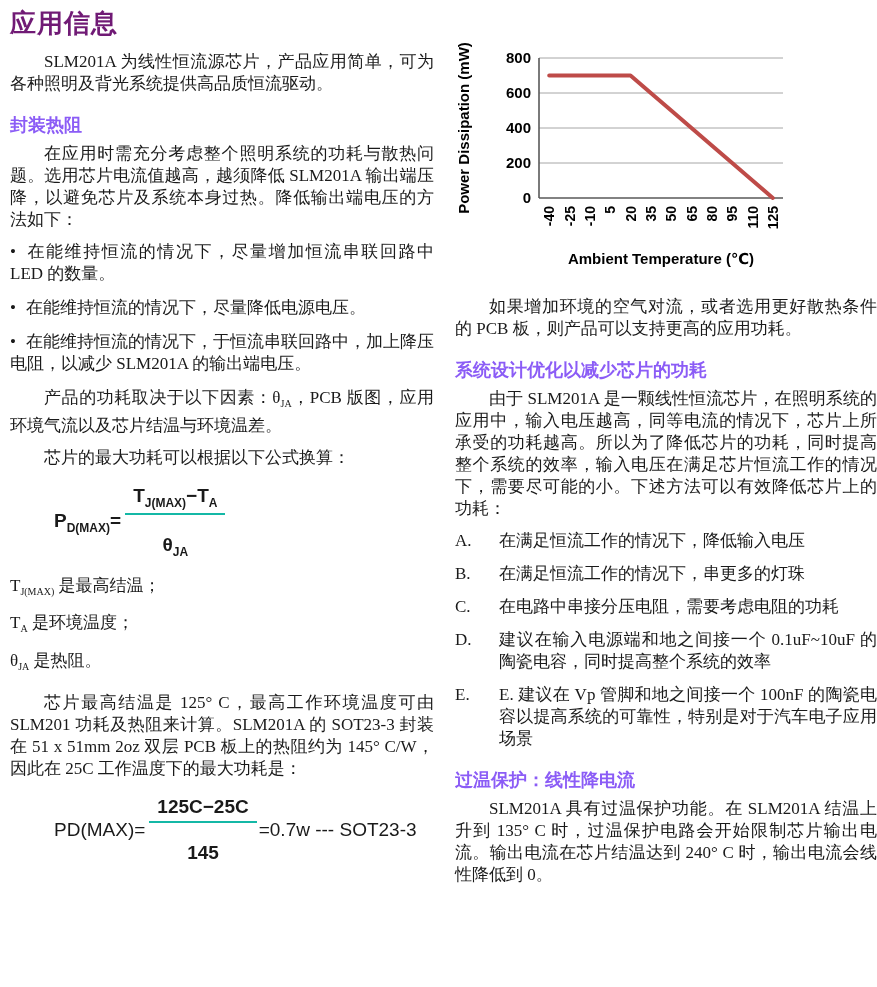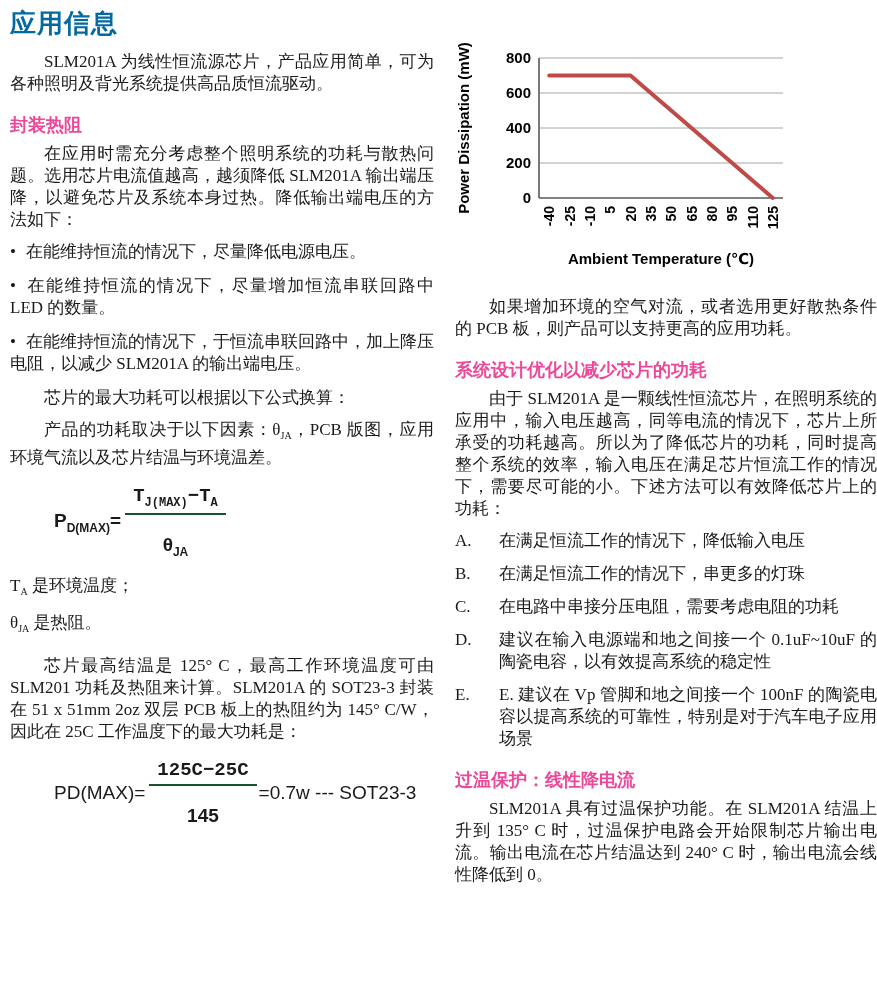--- a/index.html
+++ b/index.html
@@ -7,26 +7,26 @@
     width:877px;height:987px;position:relative;overflow:hidden;
     font-family:"Liberation Serif","DejaVu Serif",serif;
     color:#1a1a1a;
   }
   .col{position:absolute;top:0;}
   .col-left{left:10px;width:424px;}
   .col-right{left:455px;width:422px;}
 
   .doc-title{
     font-family:"Liberation Sans","DejaVu Sans",sans-serif;
-    font-size:26px;font-weight:bold;color:#0369a1;
+    font-size:26px;font-weight:bold;color:#701a75;
     margin:6px 0 10px 0;letter-spacing:1px;
   }
   .sec-heading{
     font-family:"Liberation Sans","DejaVu Sans",sans-serif;
-    font-size:18px;font-weight:bold;color:#ec4899;
+    font-size:18px;font-weight:bold;color:#8b5cf6;
     margin:18px 0 6px 0;
   }
   p.body{
     font-size:17px;line-height:22px;margin:0 0 10px 0;
     text-indent:2em;text-align:justify;
   }
   p.bullet{
     font-size:17px;line-height:22px;margin:0 0 12px 0;
     text-indent:0;text-align:justify;
   }
@@ -37,21 +37,21 @@
   
   .formula{
     display:flex;align-items:center;
     font-family:"Liberation Sans","DejaVu Sans",sans-serif;
     margin:16px 0 16px 44px;
     text-align:right;
   }
   .formula .lhs{font-size:19px;font-weight:bold;}
   .formula .lhs sub{font-size:12px;}
   .formula .frac{display:inline-flex;flex-direction:column;align-items:center;margin-left:4px;}
-  .formula .num{font-size:19px;font-weight:bold;border-bottom:2px solid #14532d;padding:0 8px 3px 8px;font-family:Liberation Mono, monospace;}
+  .formula .num{font-size:19px;font-weight:bold;border-bottom:2px solid #14b8a6;padding:0 8px 3px 8px;}
   .formula .den{font-size:19px;font-weight:bold;padding-top:19px;}
   .formula .num sub,.formula .den sub{font-size:12px;}
   .formula2 .lhs{font-weight:normal;font-size:19px;}
   .formula2 .num,.formula2 .den{font-weight:bold;font-size:19px;}
   .formula2 .rhs{font-size:19px;font-weight:normal;margin-left:2px;}
 
   
   .abc-list{margin:4px 0 6px 0;}
   .abc-item{display:flex;font-size:17px;line-height:22px;margin:0 0 11px 0;}
   .abc-item .lbl{width:44px;flex:0 0 44px;}
@@ -66,36 +66,37 @@
 <div class="col col-left">
 
   <h1 class="doc-title">应用信息</h1>
 
   <p class="body">SLM201A 为线性恒流源芯片，产品应用简单，可为各种照明及背光系统提供高品质恒流驱动。</p>
 
   <h2 class="sec-heading">封装热阻</h2>
 
   <p class="body">在应用时需充分考虑整个照明系统的功耗与散热问题。选用芯片电流值越高，越须降低 SLM201A 输出端压降，以避免芯片及系统本身过热。降低输出端电压的方法如下：</p>
 
+  <p class="bullet"><span class="dot">•</span><span>在能维持恒流的情况下，尽量增加恒流串联回路中 LED 的数量。</span></p>
   <p class="bullet"><span class="dot">•</span><span>在能维持恒流的情况下，尽量降低电源电压。</span></p>
-  <p class="bullet"><span class="dot">•</span><span>在能维持恒流的情况下，尽量增加恒流串联回路中 LED 的数量。</span></p>
   <p class="bullet"><span class="dot">•</span><span>在能维持恒流的情况下，于恒流串联回路中，加上降压电阻，以减少 SLM201A 的输出端电压。</span></p>
 
+  <p class="body"><span>产品的功耗取决于以下因素：θ</span><sub class="small">JA</sub><span>，PCB 版图，应用环境气流以及芯片结温与环境温差。</span></p>
+
   <p class="body">芯片的最大功耗可以根据以下公式换算：</p>
-
-  <p class="body"><span>产品的功耗取决于以下因素：θ</span><sub class="small">JA</sub><span>，PCB 版图，应用环境气流以及芯片结温与环境温差。</span></p>
 
   <div class="formula">
     <span class="lhs"><span>P</span><sub>D(MAX)</sub><span>=</span></span>
     <span class="frac">
       <span class="num"><span>T</span><sub>J(MAX)</sub><span>−</span><span>T</span><sub>A</sub></span>
       <span class="den"><span>θ</span><sub>JA</sub></span>
     </span>
   </div>
 
+  <p class="def-line"><span>T</span><sub class="small">J(MAX)</sub><span> 是最高结温；</span></p>
   <p class="def-line"><span>T</span><sub class="small">A</sub><span> 是环境温度；</span></p>
   <p class="def-line"><span>θ</span><sub class="small">JA</sub><span> 是热阻。</span></p>
 
   <p class="body" style="margin-top:14px;">芯片最高结温是 125° C，最高工作环境温度可由 SLM201 功耗及热阻来计算。SLM201A 的 SOT23-3 封装在 51 x 51mm 2oz 双层 PCB 板上的热阻约为 145° C/W，因此在 25C 工作温度下的最大功耗是：</p>
 
   <div class="formula formula2">
     <span class="lhs">PD(MAX)=</span>
     <span class="frac">
       <span class="num">125C−25C</span>
       <span class="den">145</span>
@@ -152,21 +153,21 @@
     <div class="abc-item">
         <span class="lbl">B.</span>
         <span class="txt">在满足恒流工作的情况下，串更多的灯珠</span>
       </div>
     <div class="abc-item">
         <span class="lbl">C.</span>
         <span class="txt">在电路中串接分压电阻，需要考虑电阻的功耗</span>
       </div>
     <div class="abc-item">
         <span class="lbl">D.</span>
-        <span class="txt">建议在输入电源端和地之间接一个 0.1uF~10uF 的陶瓷电容，以有效提高系统的稳定性</span>
+        <span class="txt">建议在输入电源端和地之间接一个 0.1uF~10uF 的陶瓷电容，同时提高整个系统的效率</span>
       </div>
     <div class="abc-item">
         <span class="lbl">E.</span>
         <span class="txt">E. 建议在 Vp 管脚和地之间接一个 100nF 的陶瓷电容以提高系统的可靠性，特别是对于汽车电子应用场景</span>
       </div>
   </div>
 
   <h2 class="sec-heading">过温保护：线性降电流</h2>
 
   <p class="body">SLM201A 具有过温保护功能。在 SLM201A 结温上升到 135° C 时，过温保护电路会开始限制芯片输出电流。输出电流在芯片结温达到 240° C 时，输出电流会线性降低到 0。</p>

